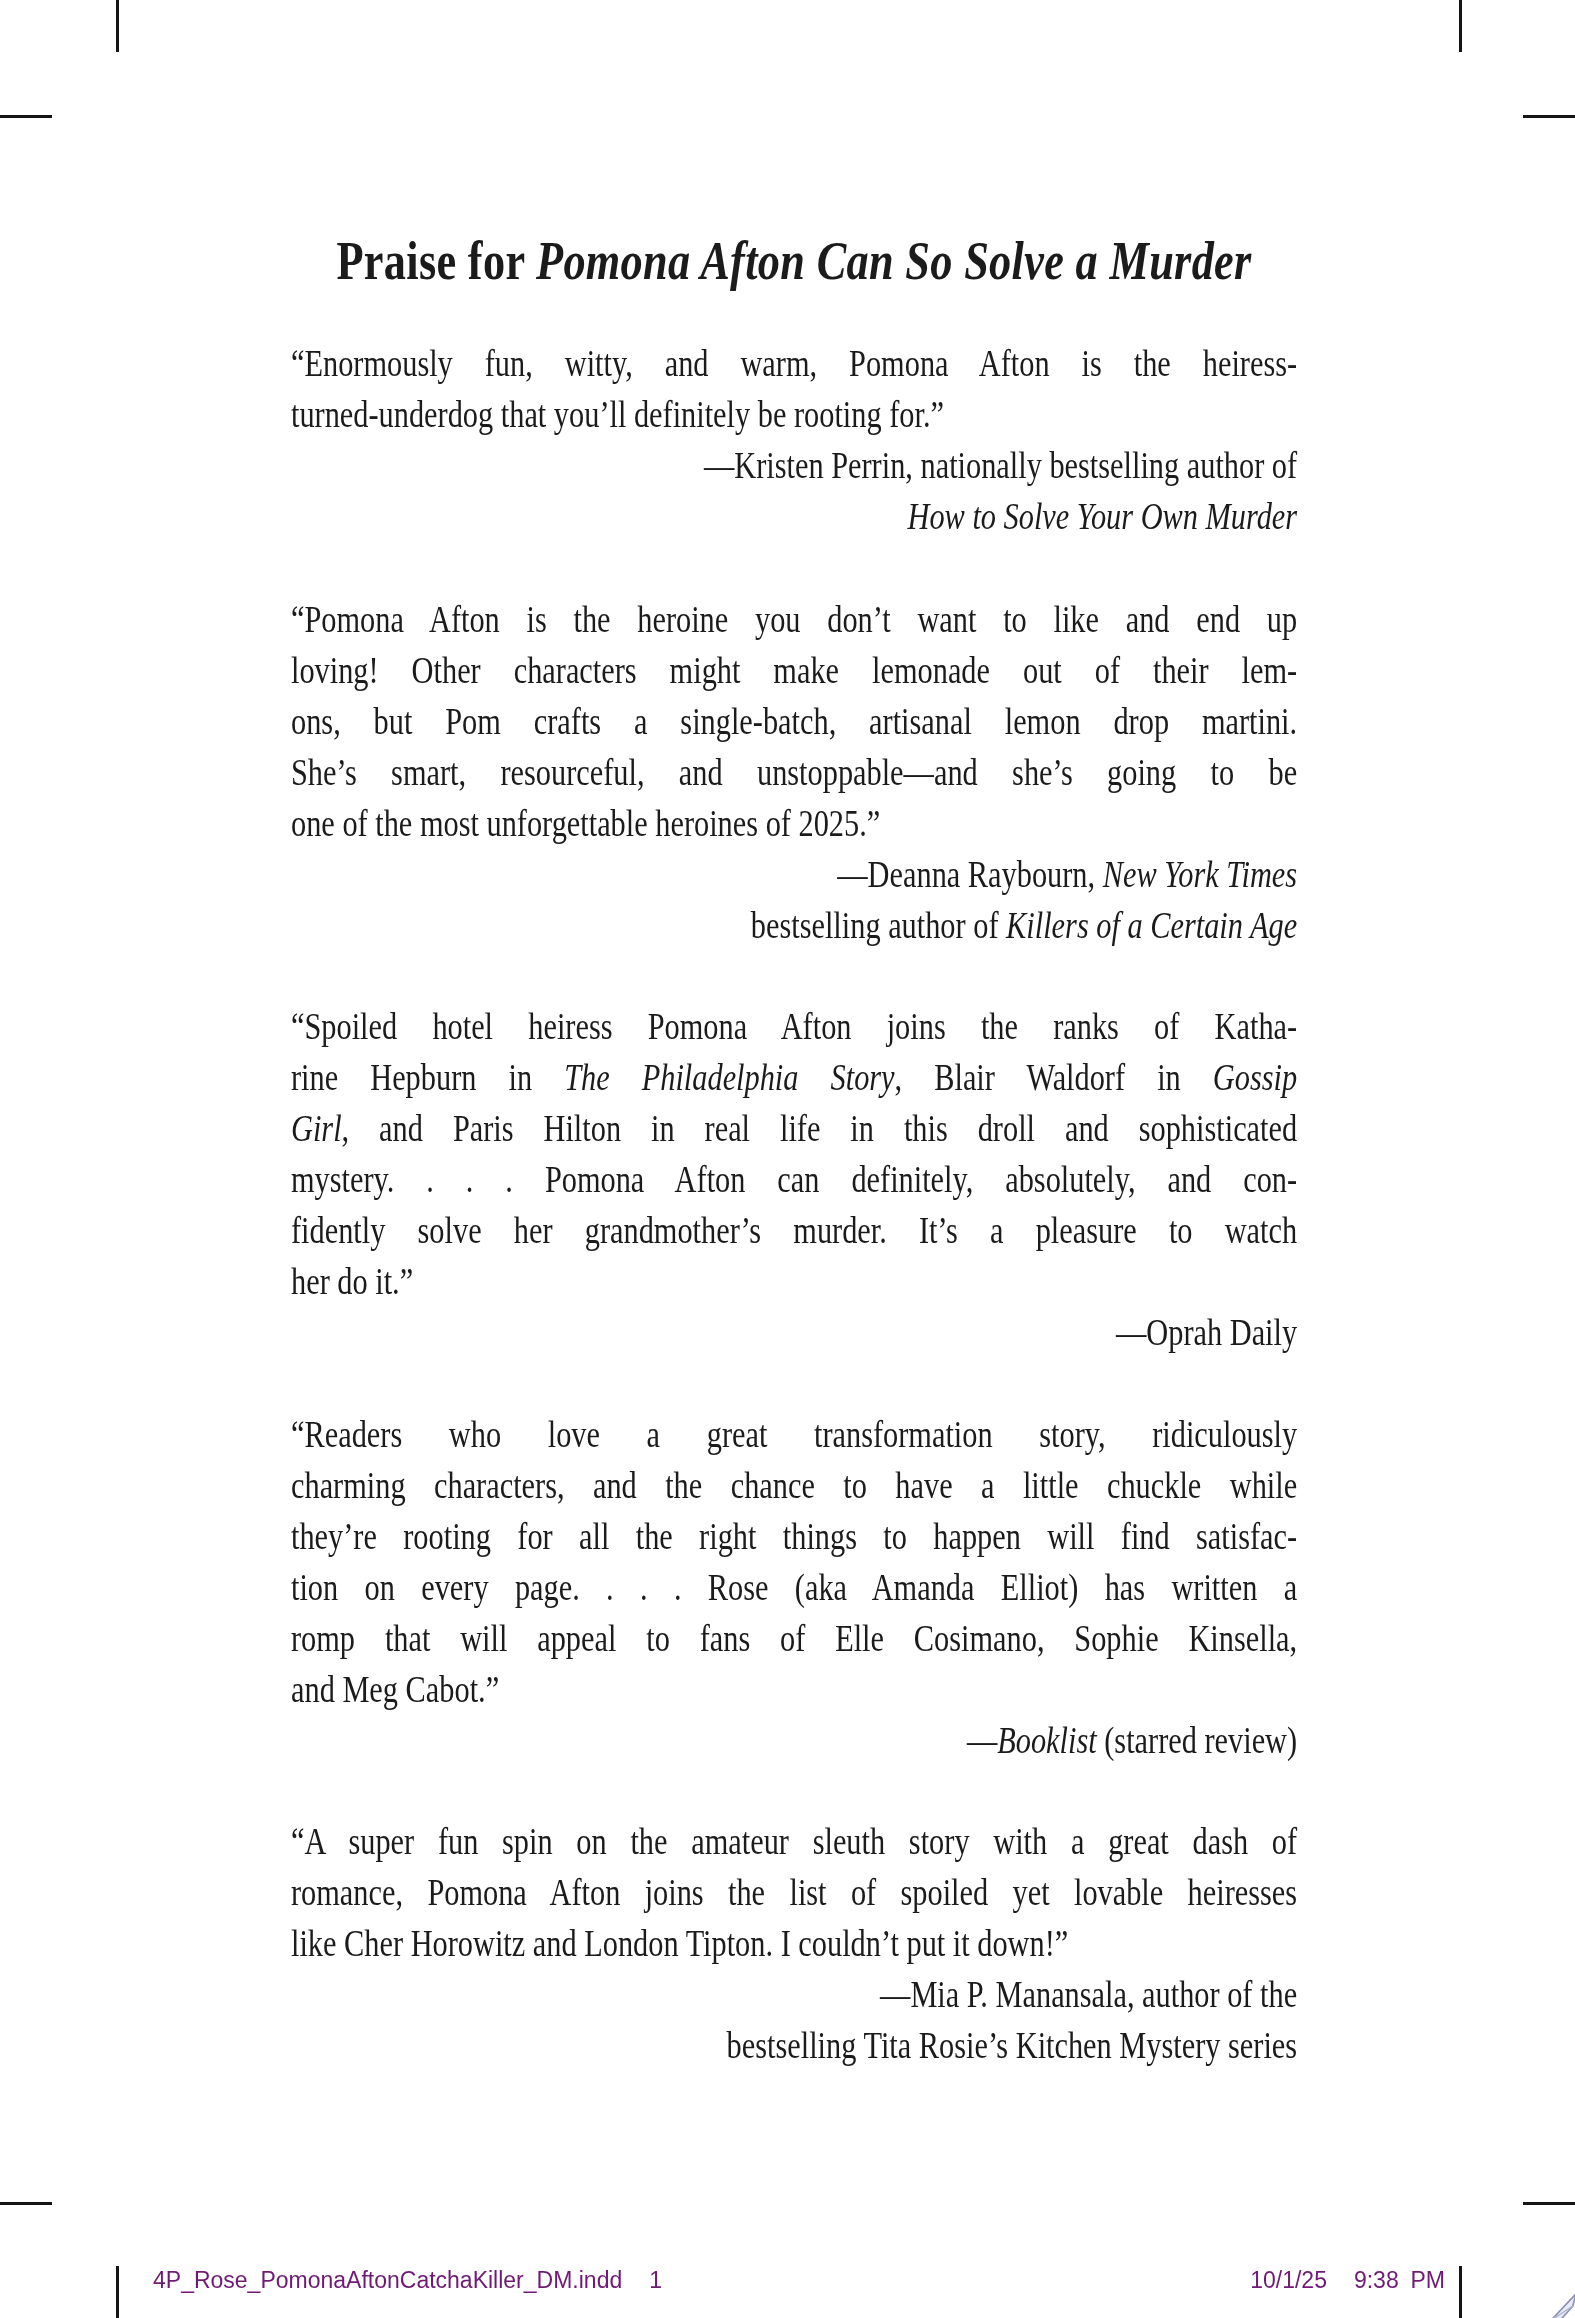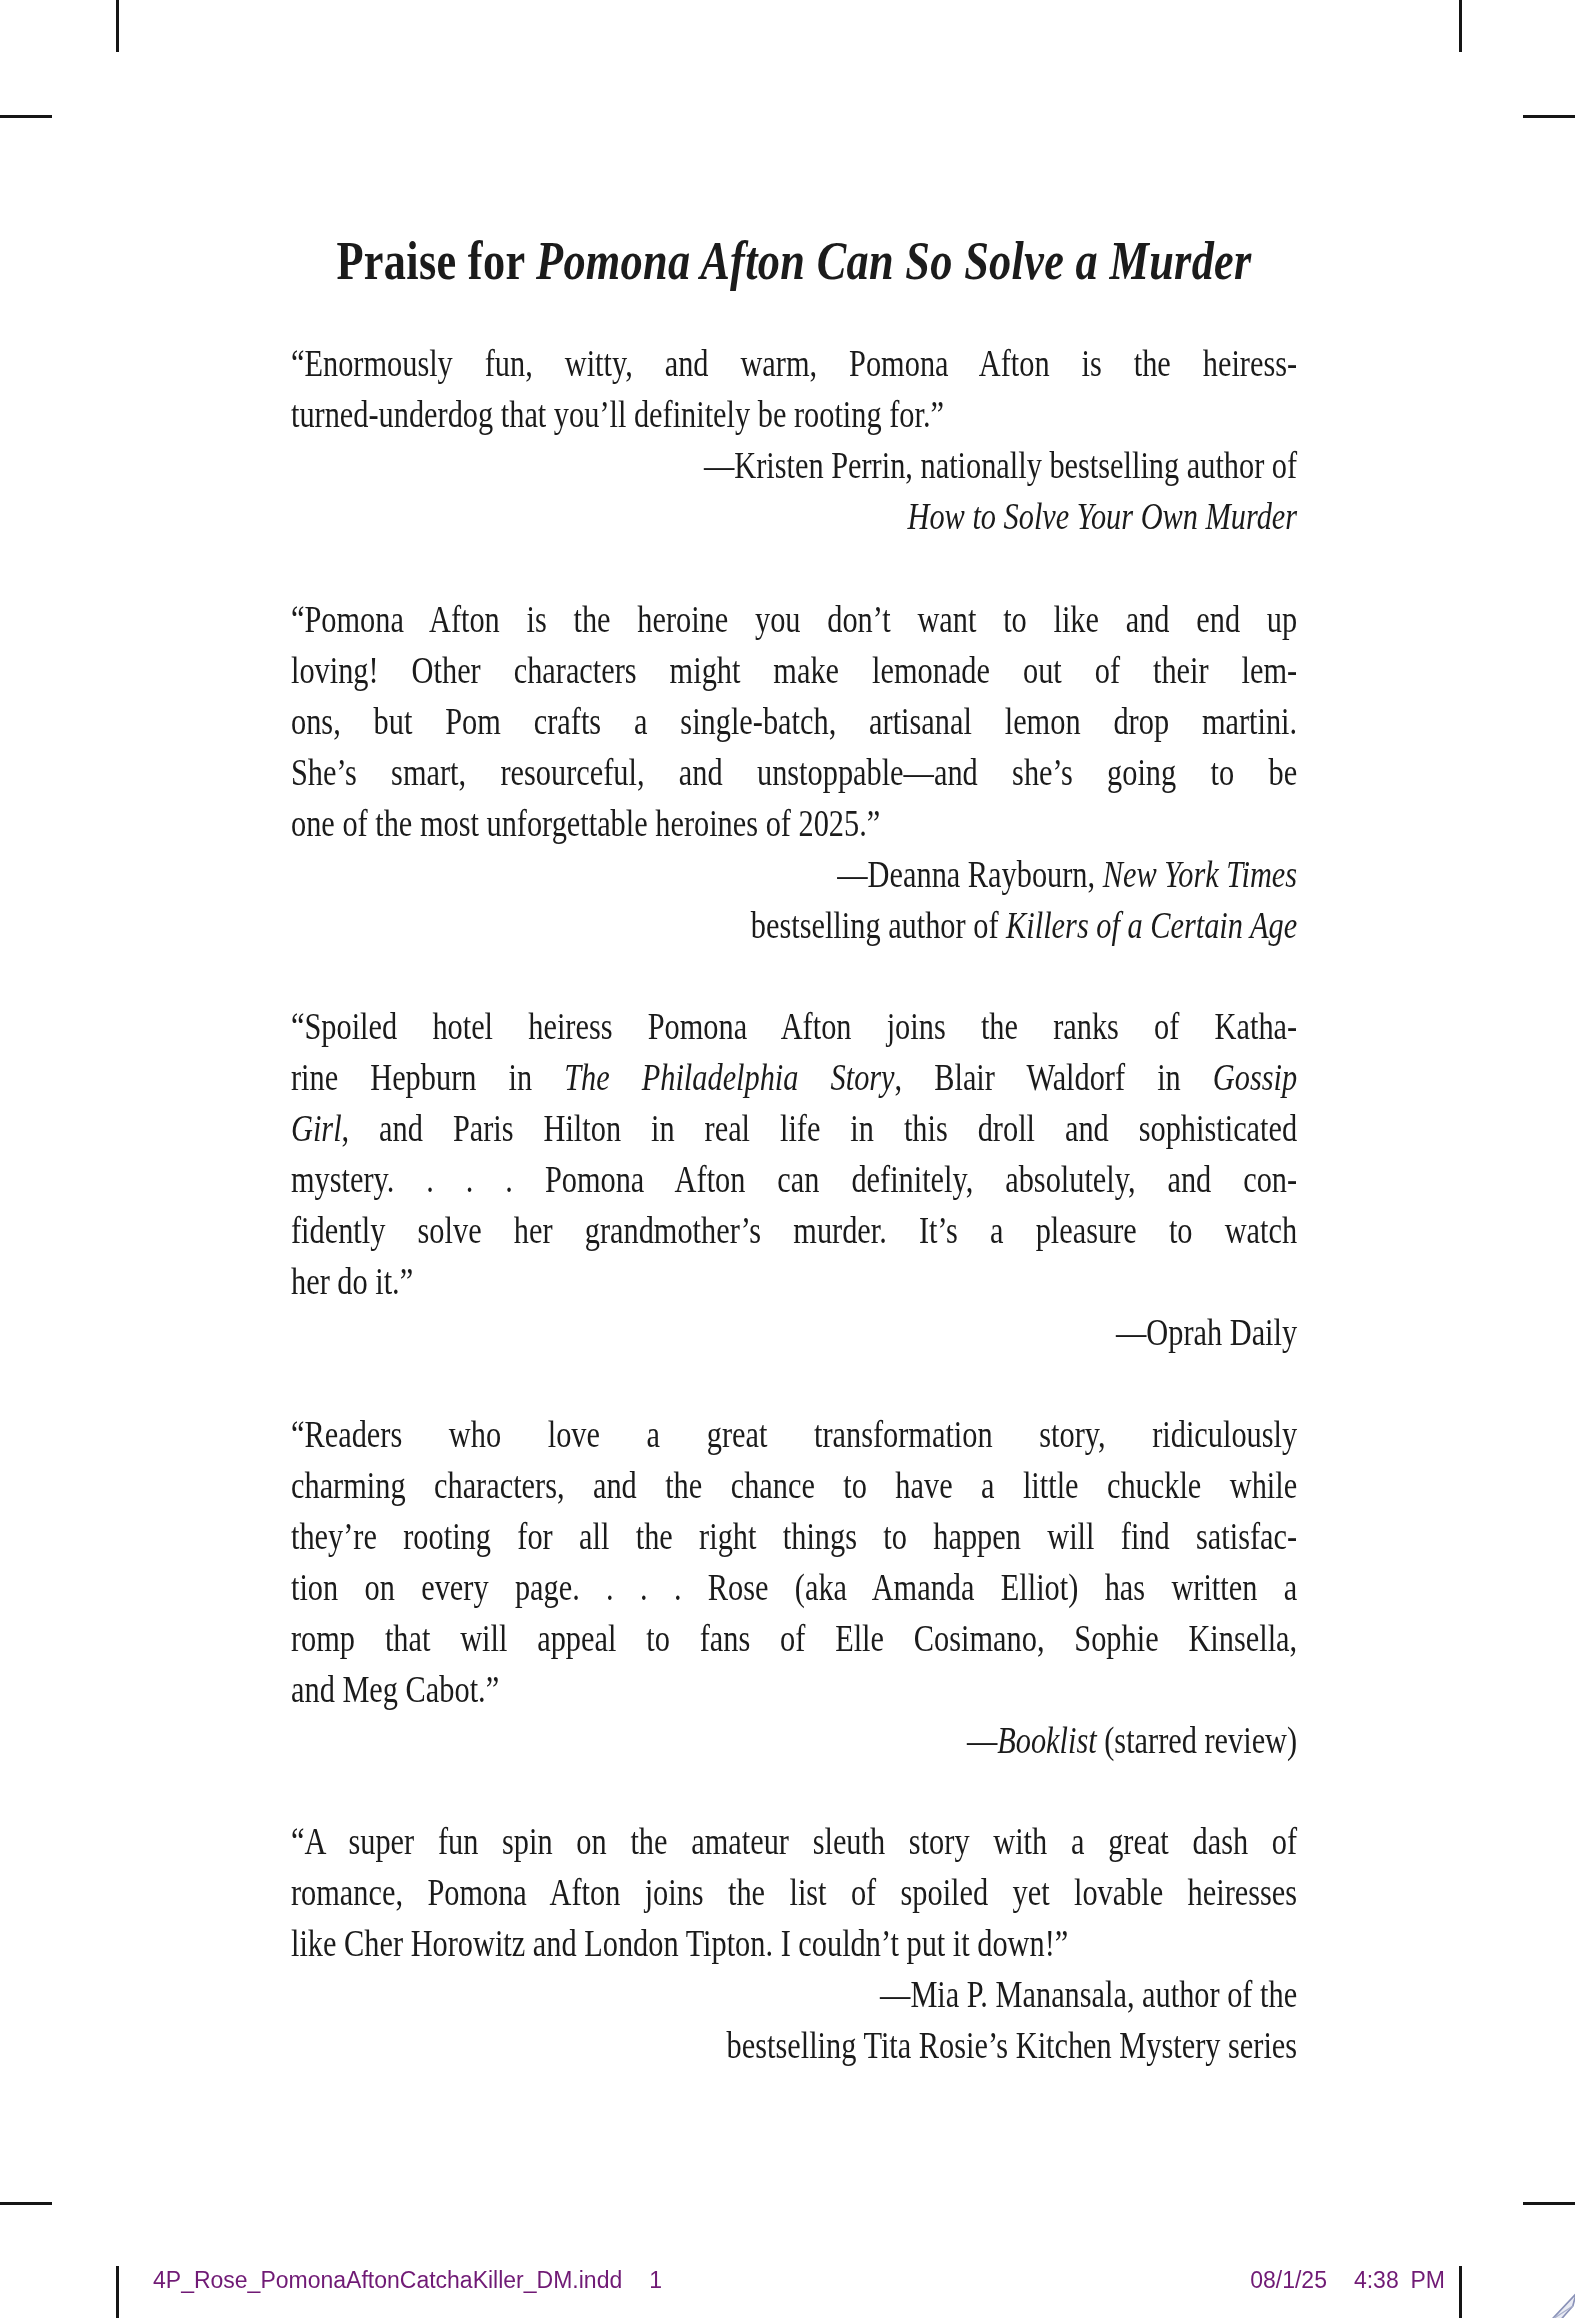--- a/index.html
+++ b/index.html
@@ -126,20 +126,20 @@
     <div class="line just"><span>romance, Pomona Afton joins the list of spoiled yet lovable heiresses</span></div>
     <div class="line plain"><span>like Cher Horowitz and London Tipton. I couldn’t put it down!”</span></div>
     <div class="line attr"><span>—Mia P. Manansala, author of the</span></div>
     <div class="line attr"><span>bestselling Tita Rosie’s Kitchen Mystery series</span></div>
   </div>
 
 <div class="slug slug-left">
   <span>4P_Rose_PomonaAftonCatchaKiller_DM.indd</span><span class="gap-lg"></span><span>1</span>
 </div>
 <div class="slug slug-right">
-  <span>08/1/25</span><span class="gap-lg"></span><span>4:38</span><span class="gap-sm"></span><span>PM</span>
+  <span>10/1/25</span><span class="gap-lg"></span><span>9:38</span><span class="gap-sm"></span><span>PM</span>
 </div>
 
 <svg class="cursor-glyph" viewBox="0 0 34 36">
   <path d="M1 35 L31 3 L27 18 L12 35 Z" fill="#e9ebf4" stroke="#8a92b8" stroke-width="2" stroke-linejoin="round"></path>
   <path d="M1 35 L27 18" fill="none" stroke="#aab1cc" stroke-width="1.5"></path>
 </svg>
 
 
 </body></html>

